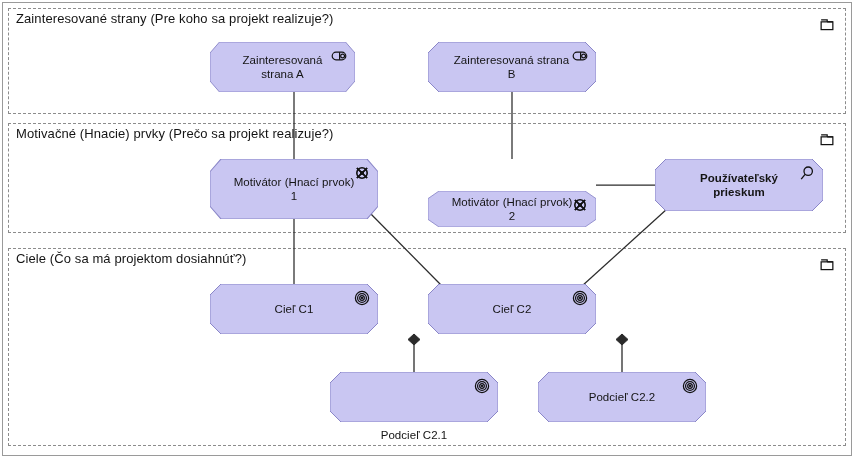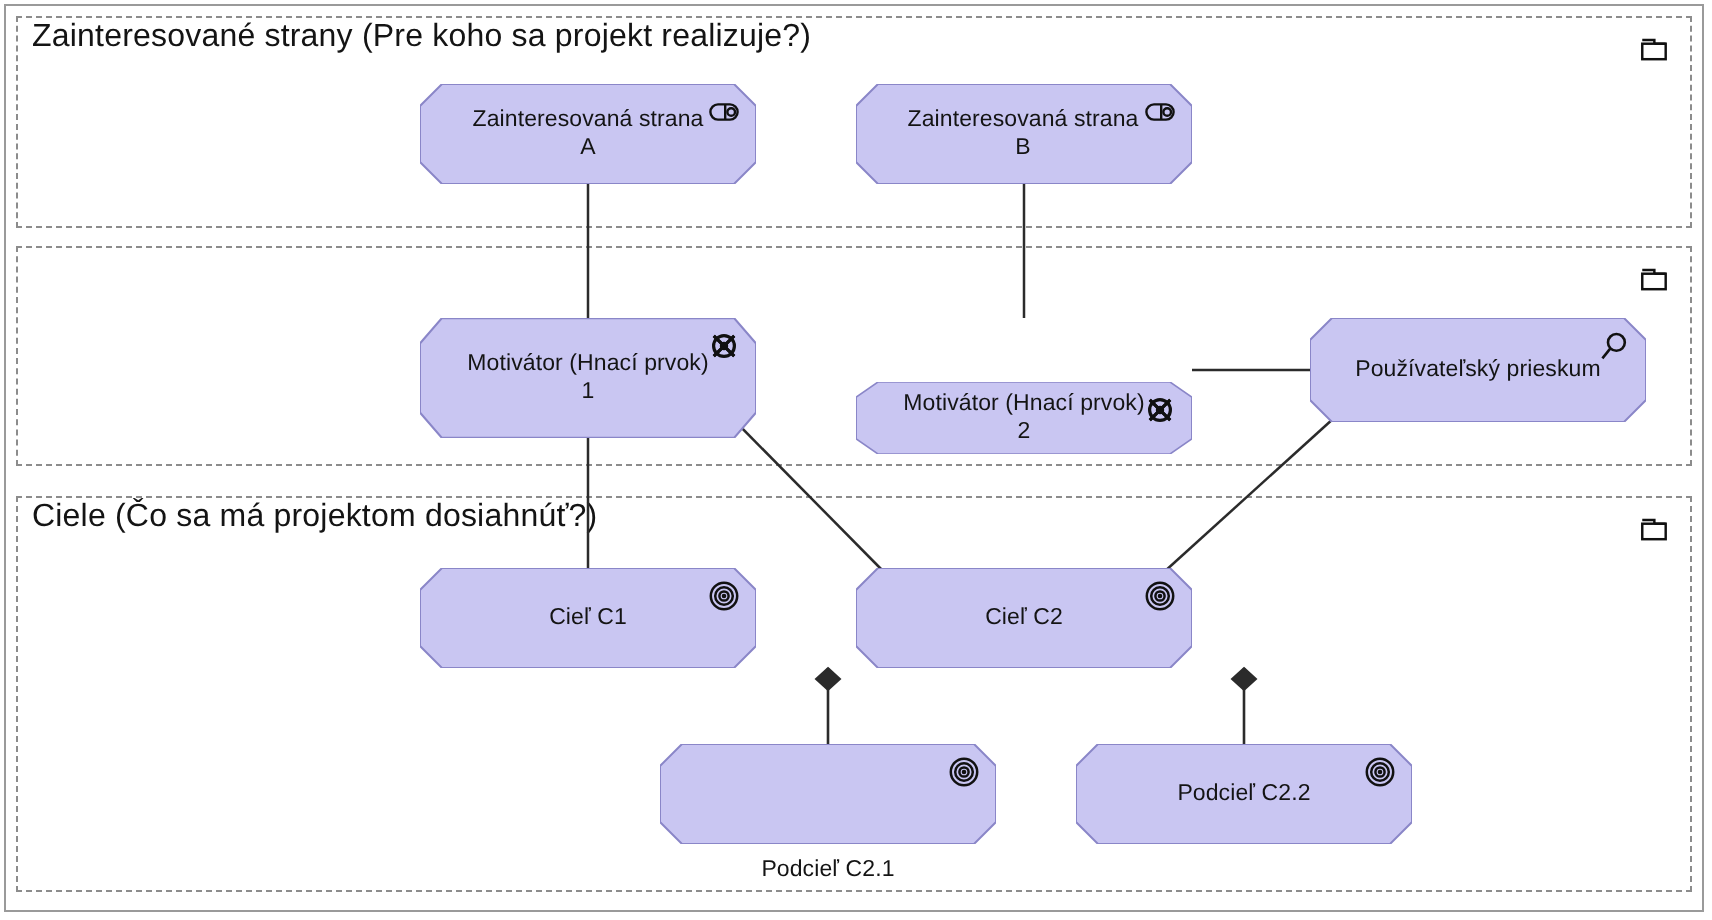--- a/index.html
+++ b/index.html
@@ -37,21 +37,21 @@
   .group {
     position: absolute;
     box-sizing: border-box;
     border: 1px dashed #8c8c8c;
     background: transparent;
   }
   .group-label {
     position: absolute;
     left: 7px;
     top: 3px;
-    font-size: 16px;
+    font-size: 13px;
     color: #1a1a1a;
     white-space: nowrap;
     line-height: 14px;
     letter-spacing: 0.1px;
   }
   .group-icon {
     position: absolute;
     right: 8px;
     top: 7px;
     width: 17px;
@@ -115,20 +115,21 @@
   <div id="groups-layer">
       <div class="group" style="left: 8px; top: 8px; width: 838px; height: 106px; border-color: rgb(140, 140, 140);">
         <div class="group-label" style="color: rgb(20, 20, 20);">Zainteresované strany (Pre koho sa projekt realizuje?)</div>
         <div class="group-icon"><svg viewBox="0 0 18 16" width="17" height="17">
             <path d="M1.2 3.2 H7.6 V5.2" fill="none" stroke="#111" stroke-width="1.3"></path>
             <rect x="1.2" y="5.2" width="12.4" height="8.2" fill="none" stroke="#111" stroke-width="1.3"></rect>
             <path d="M7.6 5.2 H13.6" fill="none" stroke="#111" stroke-width="1.3"></path>
           </svg></div>
       </div>
       <div class="group" style="left: 8px; top: 123px; width: 838px; height: 110px; border-color: rgb(140, 140, 140);">
+        <div class="group-label" style="color: rgb(20, 20, 20);">Motivačné (Hnacie) prvky (Prečo sa projekt realizuje?)</div>
         <div class="group-icon"><svg viewBox="0 0 18 16" width="17" height="17">
             <path d="M1.2 3.2 H7.6 V5.2" fill="none" stroke="#111" stroke-width="1.3"></path>
             <rect x="1.2" y="5.2" width="12.4" height="8.2" fill="none" stroke="#111" stroke-width="1.3"></rect>
             <path d="M7.6 5.2 H13.6" fill="none" stroke="#111" stroke-width="1.3"></path>
           </svg></div>
       </div>
       <div class="group" style="left: 8px; top: 248px; width: 838px; height: 198px; border-color: rgb(140, 140, 140);">
         <div class="group-label" style="color: rgb(20, 20, 20);">Ciele (Čo sa má projektom dosiahnúť?)</div>
         <div class="group-icon"><svg viewBox="0 0 18 16" width="17" height="17">
             <path d="M1.2 3.2 H7.6 V5.2" fill="none" stroke="#111" stroke-width="1.3"></path>
@@ -161,21 +162,21 @@
         <line x1="414" y1="334" x2="414" y2="372" stroke="#2b2b2b" stroke-width="1.3"></line>
         <polygon points="414,334 420,339.5 414,345 408,339.5" fill="#2b2b2b" stroke="#2b2b2b" stroke-width="1"></polygon>
       </g>
       <g>
         <line x1="622" y1="334" x2="622" y2="372" stroke="#2b2b2b" stroke-width="1.3"></line>
         <polygon points="622,334 628,339.5 622,345 616,339.5" fill="#2b2b2b" stroke="#2b2b2b" stroke-width="1"></polygon>
       </g>
     </svg>
 
   <div id="nodes-layer">
-      <div class="node" style="left: 210px; top: 42px; width: 168px; height: 50px;">
+      <div class="node" style="left: 210px; top: 42px; width: 145px; height: 50px;">
         <svg class="shape" viewBox="0 0 168 50" preserveAspectRatio="none">
           <polygon points="11,0 157,0 168,11 168,39 157,50 11,50 0,39 0,11" fill="#c9c6f2" stroke="#8a86c8" stroke-width="1"></polygon>
         </svg>
         <div class="label" style="color: rgb(20, 20, 20);">Zainteresovaná strana A</div>
         <div class="node-icon"><svg viewBox="0 0 16 16" width="16" height="16">
             <rect x="1.2" y="4.2" width="13.6" height="7.6" rx="3.8" fill="none" stroke="#111" stroke-width="1.2"></rect>
             <line x1="8.6" y1="4.2" x2="8.6" y2="11.8" stroke="#111" stroke-width="1.2"></line>
             <circle cx="11.6" cy="8" r="1.9" fill="none" stroke="#111" stroke-width="1.2"></circle>
           </svg></div>
       </div>
@@ -215,21 +216,21 @@
             <line x1="13.09" y1="13.09" x2="2.91" y2="2.91" stroke="#111" stroke-width="1.5"></line>
             <line x1="2.91" y1="13.09" x2="13.09" y2="2.91" stroke="#111" stroke-width="1.5"></line>
             <circle cx="8" cy="8" r="5.2" fill="none" stroke="#111" stroke-width="1.6"></circle>
             <circle cx="8" cy="8" r="2.1" fill="#111"></circle>
           </svg></div>
       </div>
       <div class="node" style="left: 655px; top: 159px; width: 168px; height: 52px;">
         <svg class="shape" viewBox="0 0 168 52" preserveAspectRatio="none">
           <polygon points="11,0 157,0 168,11 168,41 157,52 11,52 0,41 0,11" fill="#c9c6f2" stroke="#8a86c8" stroke-width="1"></polygon>
         </svg>
-        <div class="label" style="color: rgb(20, 20, 20);">Používateľský prieskum</div>
+        <div class="label" style="color: rgb(20, 20, 20); font-weight: bold;">Používateľský prieskum</div>
         <div class="node-icon"><svg viewBox="0 0 16 16" width="16" height="16">
             <circle cx="9.2" cy="6.2" r="4.2" fill="none" stroke="#111" stroke-width="1.3"></circle>
             <line x1="6.1" y1="9.3" x2="2.2" y2="14.2" stroke="#111" stroke-width="1.3"></line>
           </svg></div>
       </div>
       <div class="node" style="left: 210px; top: 284px; width: 168px; height: 50px;">
         <svg class="shape" viewBox="0 0 168 50" preserveAspectRatio="none">
           <polygon points="11,0 157,0 168,11 168,39 157,50 11,50 0,39 0,11" fill="#c9c6f2" stroke="#8a86c8" stroke-width="1"></polygon>
         </svg>
         <div class="label" style="color: rgb(20, 20, 20); border-radius: 14px;">Cieľ C1</div>

